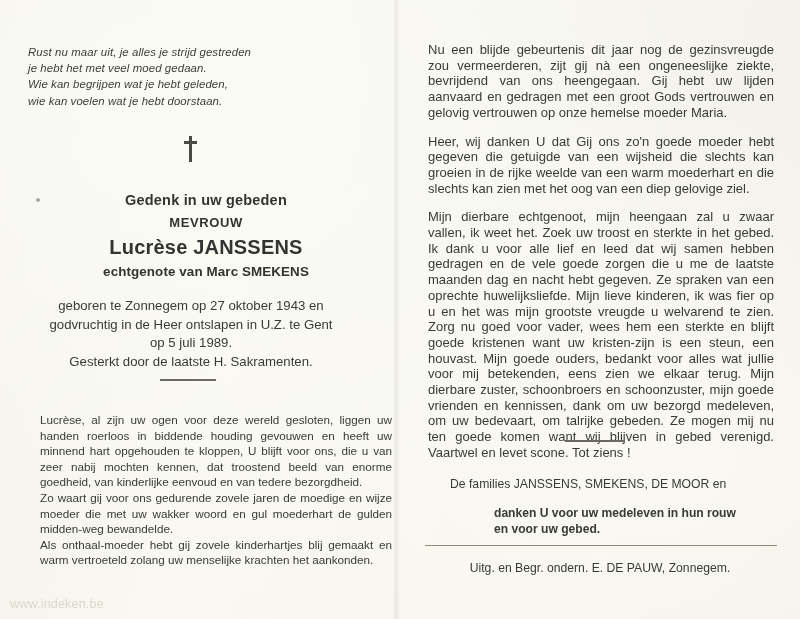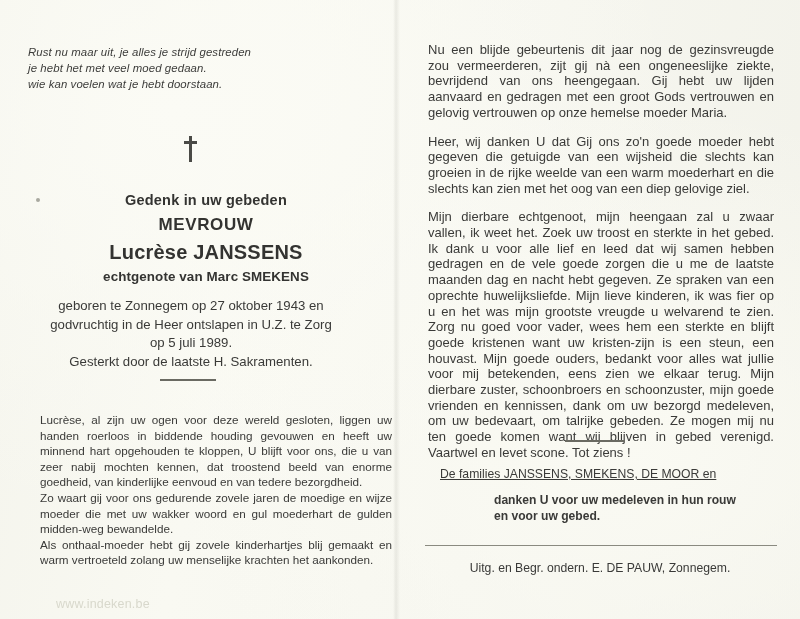--- a/index.html
+++ b/index.html
@@ -118,21 +118,21 @@
     color: #333331;
     padding-left: 16px;
   }
   .nb-line1 {
     font-size: 14.5px;
     font-weight: bold;
     letter-spacing: 0.2px;
     margin-bottom: 7px;
   }
   .nb-line2 {
-    font-size: 17px;
+    font-size: 13px;
     font-weight: bold;
     letter-spacing: 0.6px;
     margin-bottom: 6px;
   }
   .nb-name {
     font-size: 20px;
     font-weight: bold;
     letter-spacing: 0.2px;
     margin-bottom: 5px;
   }
@@ -174,21 +174,20 @@
   }
   .prose-left p { margin: 0; }
 
   .watermark {
     position: absolute;
     left: 10px;
     top: 597px;
     font-size: 12.5px;
     color: #d8d8cc;
     letter-spacing: 0.2px;
-    margin-left: 46px;
   }
 
   
   .prose-right {
     position: absolute;
     left: 28px;
     top: 42px;
     width: 346px;
     font-size: 13px;
     line-height: 15.7px;
@@ -210,23 +209,22 @@
   .families {
     position: absolute;
     left: 36px;
     top: 462px;
     width: 340px;
     font-size: 12.2px;
     line-height: 16.4px;
     color: #3a3a38;
   }
   .families-names {
-    margin: 4px;
+    margin: 14px;
     padding-left: 0;
-    text-decoration: underline;
   }
   .families-names .indent {
     display: block;
     padding-left: 58px;
   }
   .thanks {
     margin-top: 11px;
     padding-left: 58px;
     font-weight: bold;
     font-size: 12.1px;
@@ -257,39 +255,40 @@
 
 <div class="card-scan">
 
   <div class="fold"></div>
 
   <div class="page page-left">
 
     <div class="verse">
       <div>Rust nu maar uit, je alles je strijd gestreden</div>
       <div>je hebt het met veel moed gedaan.</div>
+      <div>Wie kan begrijpen wat je hebt geleden,</div>
       <div>wie kan voelen wat je hebt doorstaan.</div>
     </div>
 
     <div class="cross-wrap">
       <span class="cross"></span>
     </div>
 
     <div class="speck"></div>
 
     <div class="name-block">
       <div class="nb-line1">Gedenk in uw gebeden</div>
       <div class="nb-line2">MEVROUW</div>
       <div class="nb-name">Lucrèse JANSSENS</div>
       <div class="nb-spouse">echtgenote van Marc SMEKENS</div>
     </div>
 
     <div class="dates">
       <div>geboren te Zonnegem op 27 oktober 1943 en</div>
-      <div>godvruchtig in de Heer ontslapen in U.Z. te Zorg</div>
+      <div>godvruchtig in de Heer ontslapen in U.Z. te Gent</div>
       <div>op 5 juli 1989.</div>
       <div>Gesterkt door de laatste H. Sakramenten.</div>
     </div>
 
     <div class="rule-short-left"></div>
 
     <div class="prose-left">
       <p>Lucrèse, al zijn uw ogen voor deze wereld gesloten, liggen uw handen roerloos in biddende houding gevouwen en heeft uw minnend hart opgehouden te kloppen, U blijft voor ons, die u van zeer nabij mochten kennen, dat troostend beeld van enorme goedheid, van kinderlijke eenvoud en van tedere bezorgdheid.</p>
       <p>Zo waart gij voor ons gedurende zovele jaren de moedige en wijze moeder die met uw wakker woord en gul moederhart de gulden midden-weg bewandelde.</p>
       <p>Als onthaal-moeder hebt gij zovele kinderhartjes blij gemaakt en warm vertroeteld zolang uw menselijke krachten het aankonden.</p>

